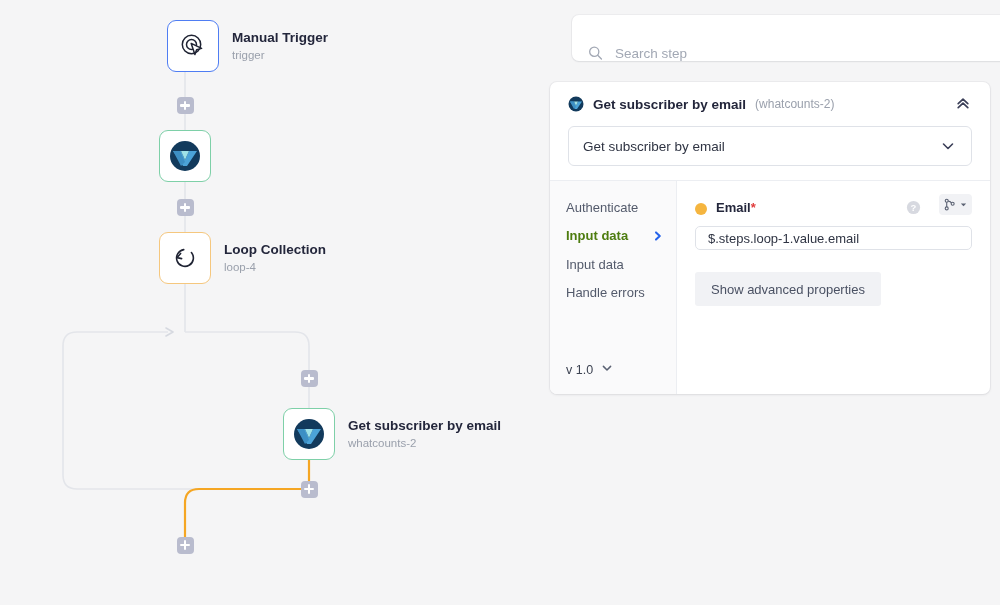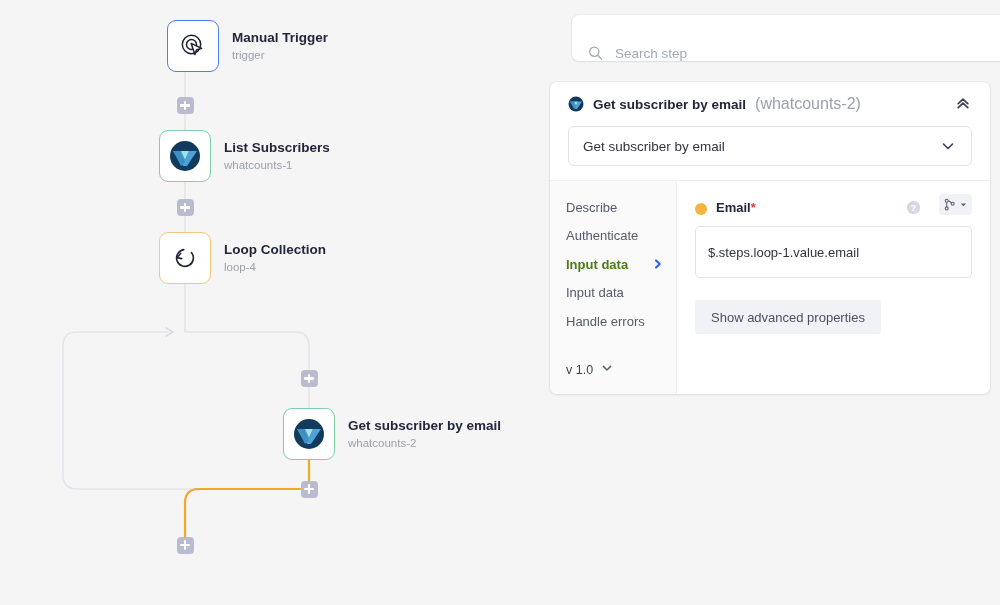--- a/index.html
+++ b/index.html
@@ -130,21 +130,21 @@
     padding: 0 16px 0 18px;
     gap: 9px;
     flex: none;
   }
   #step-header-title {
     font-size: 13.5px;
     font-weight: bold;
     color: #23263b;
   }
   #step-header-id {
-    font-size: 16px;
+    font-size: 12px;
     color: #9aa0ac;
   }
   #collapse-btn {
     margin-left: auto;
     width: 22px; height: 22px;
     display: flex; align-items: center; justify-content: center;
   }
 
   #action-select-wrap {
     padding: 0 18px 14px 18px;
@@ -238,21 +238,21 @@
     display: flex;
     align-items: center;
     justify-content: center;
     gap: 3px;
     padding: 0 4px;
     box-sizing: border-box;
   }
   #field-input {
     margin-top: 11px;
     width: 100%;
-    height: 52px;
+    height: 24px;
     border: 1px solid #dfe2e8;
     border-radius: 5px;
     box-sizing: border-box;
     padding: 0 12px;
     font-family: "Liberation Sans", sans-serif;
     font-size: 13px;
     color: #2f3443;
     outline: none;
     background: #fff;
   }
@@ -310,24 +310,20 @@
     </div>
 
     <div class="node" style="left:159px; top:130px;">
       <div class="node-box ok">
         <svg width="32" height="32" viewBox="0 0 32 32">
           <circle cx="16" cy="16" r="15" fill="#123a5c"></circle>
           <path d="M4,11 L12,11 L16,20 L20,11 L28,11 L18,26 L14,26 Z" fill="#4ba3d8"></path>
           <path d="M12,11 L20,11 L16,20 Z" fill="#9fe2e8"></path>
           <path d="M4,11 L11,11 L16,22 L12,26 Z" fill="#3d8fc4"></path>
         </svg>
-      </div>
-      <div class="node-text">
-        <div class="node-title">List Subscribers</div>
-        <div class="node-sub">whatcounts-1</div>
       </div>
     </div>
 
     <div class="node" style="left:159px; top:232px;">
       <div class="node-box loop">
         <svg width="28" height="28" viewBox="0 0 28 28">
           <path d="M5.6,14 A8.4,8.4 0 1 1 9.6,21.2" fill="none" stroke="#1f2333" stroke-width="1.6" stroke-linecap="round" transform="rotate(140 14 14)"></path>
           <path d="M9.6,9.4 L6.2,13.6 L10.6,14.6" fill="none" stroke="#1f2333" stroke-width="1.6" stroke-linecap="round" stroke-linejoin="round"></path>
         </svg>
       </div>
@@ -393,23 +389,20 @@
           <svg width="18" height="18" viewBox="0 0 18 18">
             <path d="M4.5,7 L9,11.5 L13.5,7" fill="none" stroke="#3b3f58" stroke-width="1.6" stroke-linecap="round" stroke-linejoin="round"></path>
           </svg>
         </span>
       </div>
     </div>
 
     <div id="step-body">
 
       <div id="side-nav">
-        <div class="nav-item">
-          <span>Describe</span>
-        </div>
         <div class="nav-item">
           <span>Authenticate</span>
         </div>
         <div class="nav-item active">
           <span>Input data</span>
           <span class="nav-arrow">
             <svg width="12" height="12" viewBox="0 0 12 12">
               <path d="M4,2.4 L7.8,6 L4,9.6" fill="none" stroke="#2563eb" stroke-width="2" stroke-linecap="round" stroke-linejoin="round"></path>
             </svg>
           </span>

